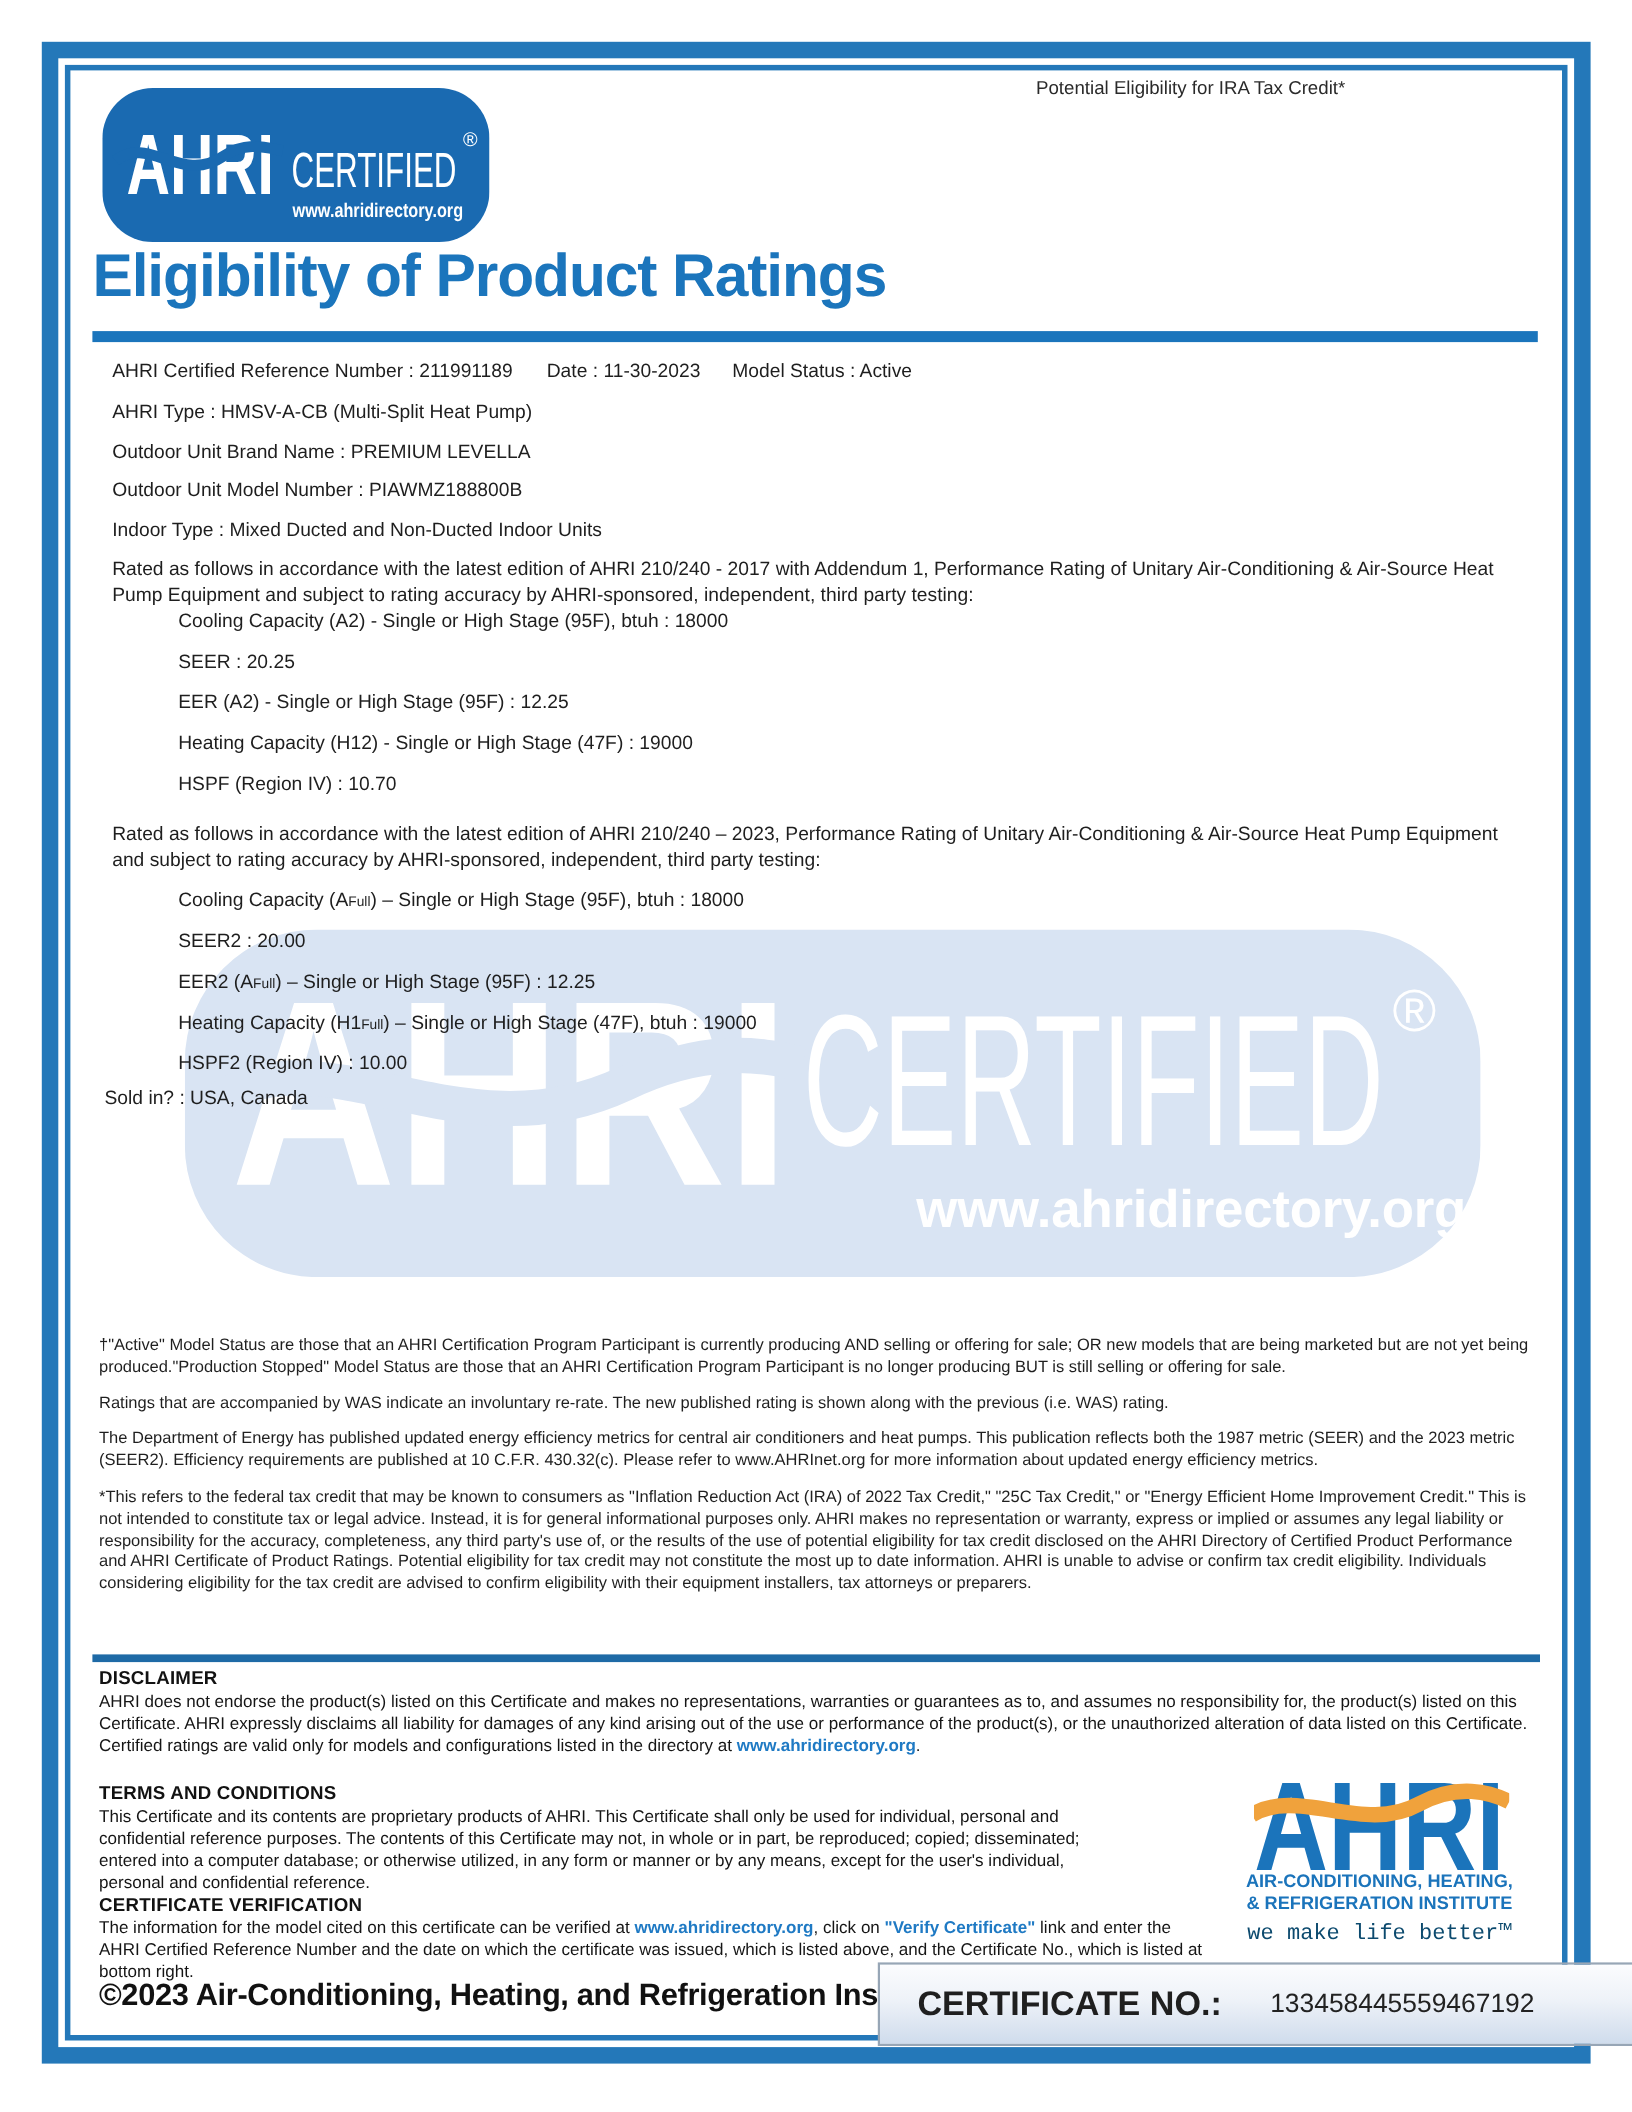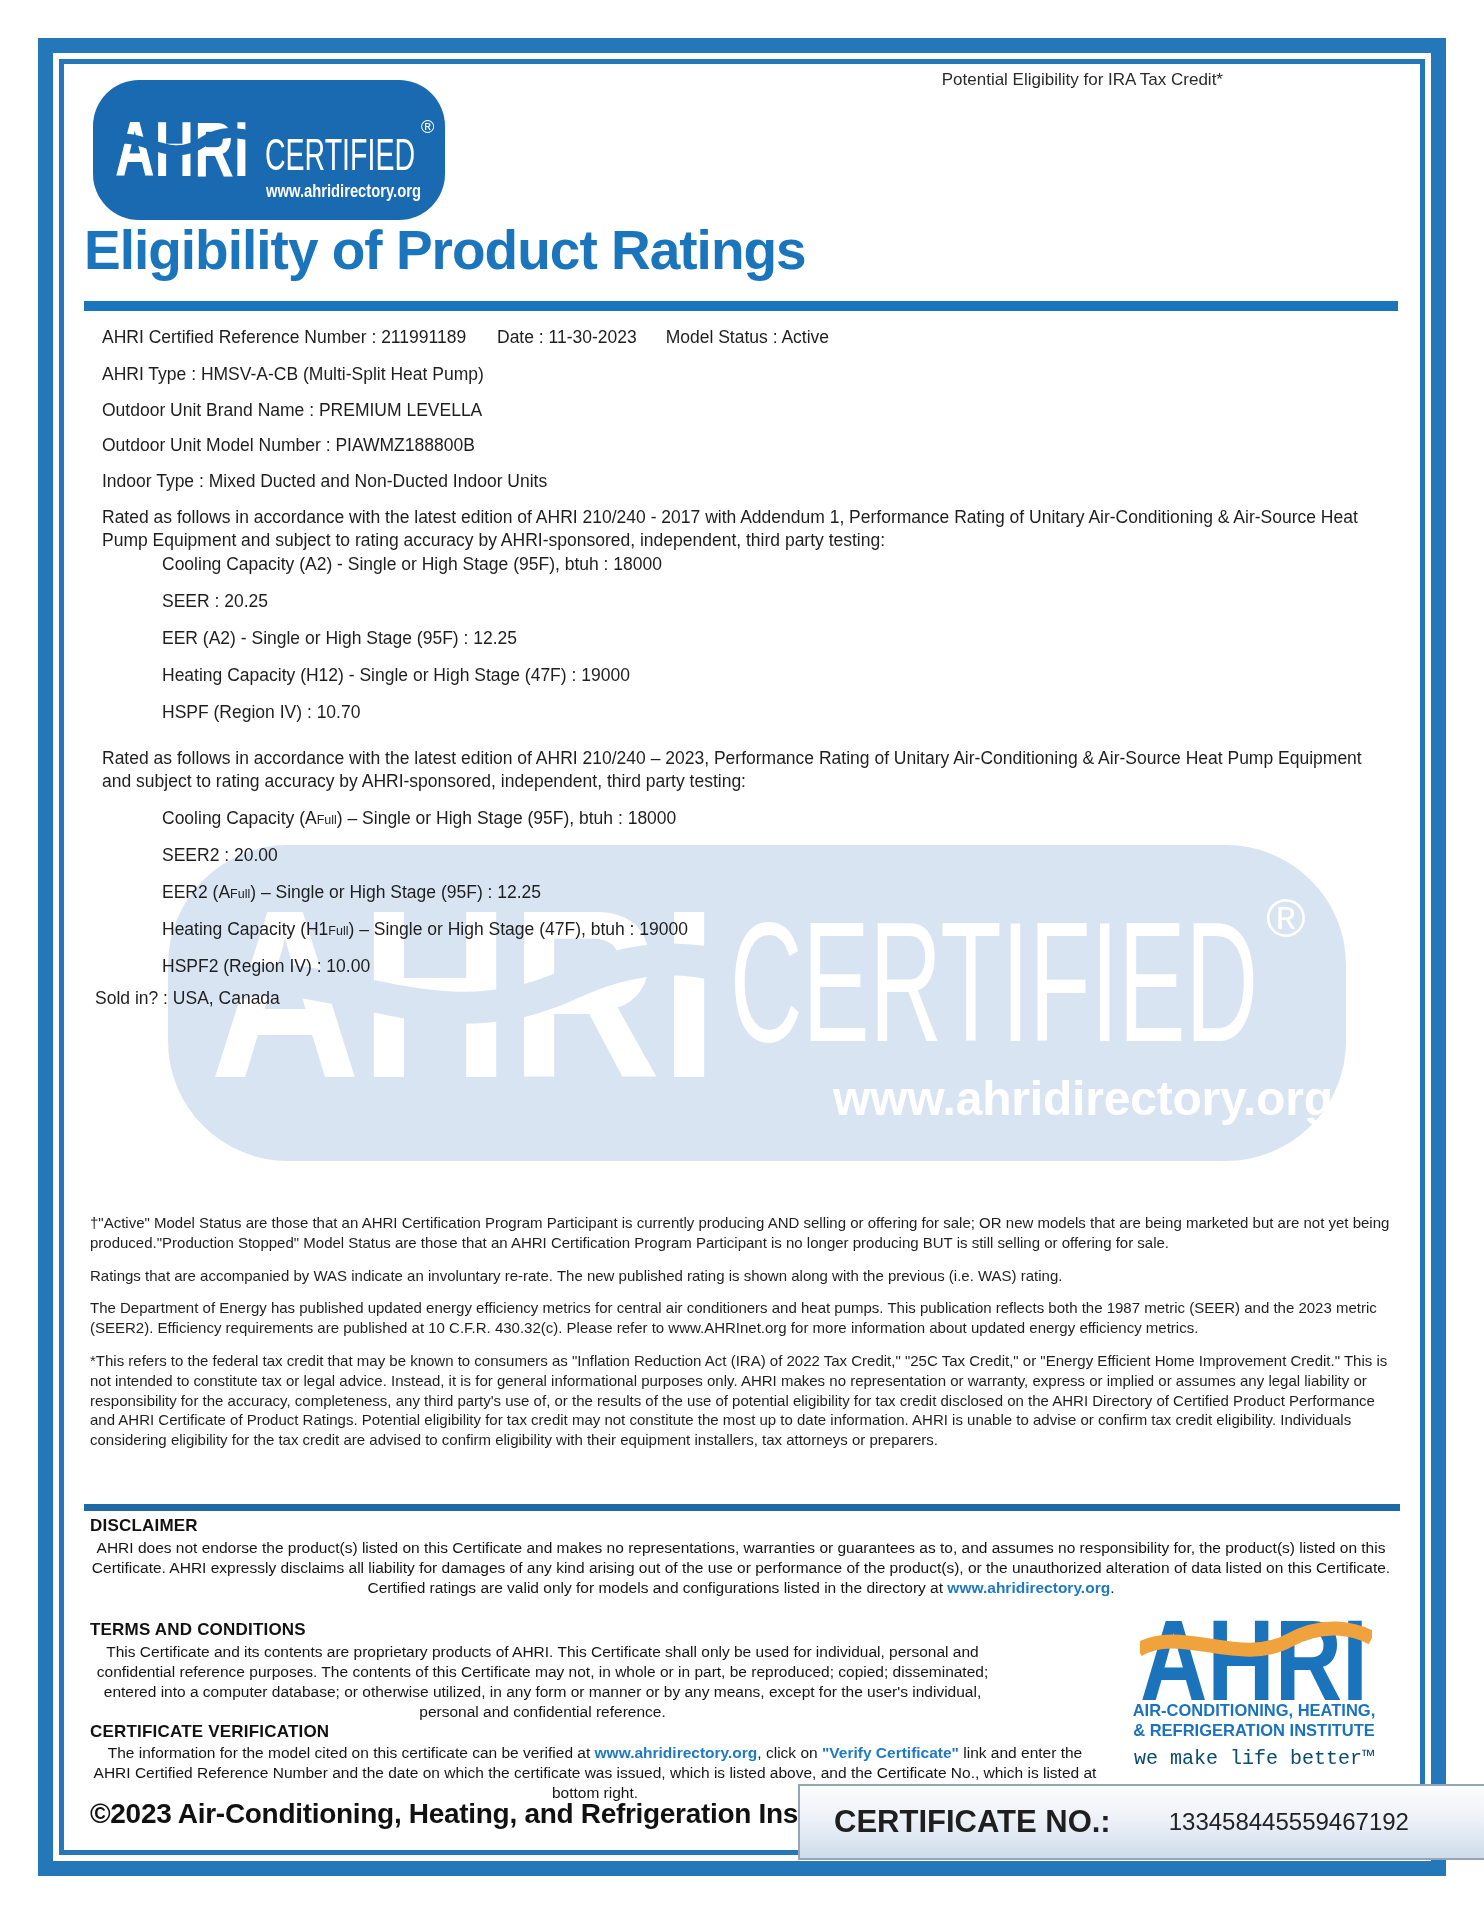--- a/index.html
+++ b/index.html
@@ -50,21 +50,21 @@
   .seg-small { font-size:12.5px; }
 
   .sold-in { left:95px; top:988px; font-size:17.5px; color:#1e1e1e; }
 
   .footnotes { left:90px; top:1213px; width:1300px; }
   .footnote { margin:0 0 13px 0; font-size:15px; line-height:1.32; color:#1f1f1f; }
 
   .divider { left:84px; top:1504px; width:1316px; height:7px; background:#1e6aa6; }
 
   .legal-h { margin:0; font-size:17px; font-weight:bold; color:#121212; letter-spacing:0.2px; }
-  .legal-p { margin:0; font-size:15.5px; line-height:1.3; color:#151515;text-align:center; }
+  .legal-p { margin:0; font-size:15.5px; line-height:1.3; color:#151515; }
   .h-disclaimer { left:90px; top:1516px; }
   .p-disclaimer { left:90px; top:1538px; width:1302px; }
   .h-terms { left:90px; top:1620px; }
   .p-terms { left:90px; top:1642px; width:905px; }
   .h-verification { left:90px; top:1722px; }
   .p-verification { left:90px; top:1743px; width:1010px; }
   .link { color:#1f7ac4; font-weight:bold; text-decoration:none; }
 
   .copyright { left:90px; top:1798px; font-size:28px; font-weight:bold; color:#111; letter-spacing:-0.3px; white-space:nowrap; }
 
@@ -74,21 +74,21 @@
   .footer-tagline { left:1118px; top:1747px; width:272px; text-align:center;
     font-family:Liberation Mono, monospace; font-size:20px; color:#0c4a6e; }
 
   .cert-box {
     left:798px; top:1784px; width:731px; height:76px; z-index:3;
     border:2px solid #97a6b6; box-sizing:border-box;
     background:linear-gradient(180deg,#fbfcfe 0%, #eef2f8 45%, #cfdcec 100%);
     display:flex; align-items:center;
   }
   .cert-label { margin-left:34px; font-size:31px; font-weight:bold; color:#1f1f1f; white-space:nowrap; }
-  .cert-value { margin-left:58px; font-size:24px; color:#222; white-space:nowrap; }
+  .cert-value { margin-left:44px; font-size:24px; color:#222; white-space:nowrap; }
 
   svg text { font-family:"Liberation Sans", sans-serif; }
 </style>
 </head>
 <body>
 
 <div class="frame-outer">
   <div class="frame-inner"></div>
 </div>
 

